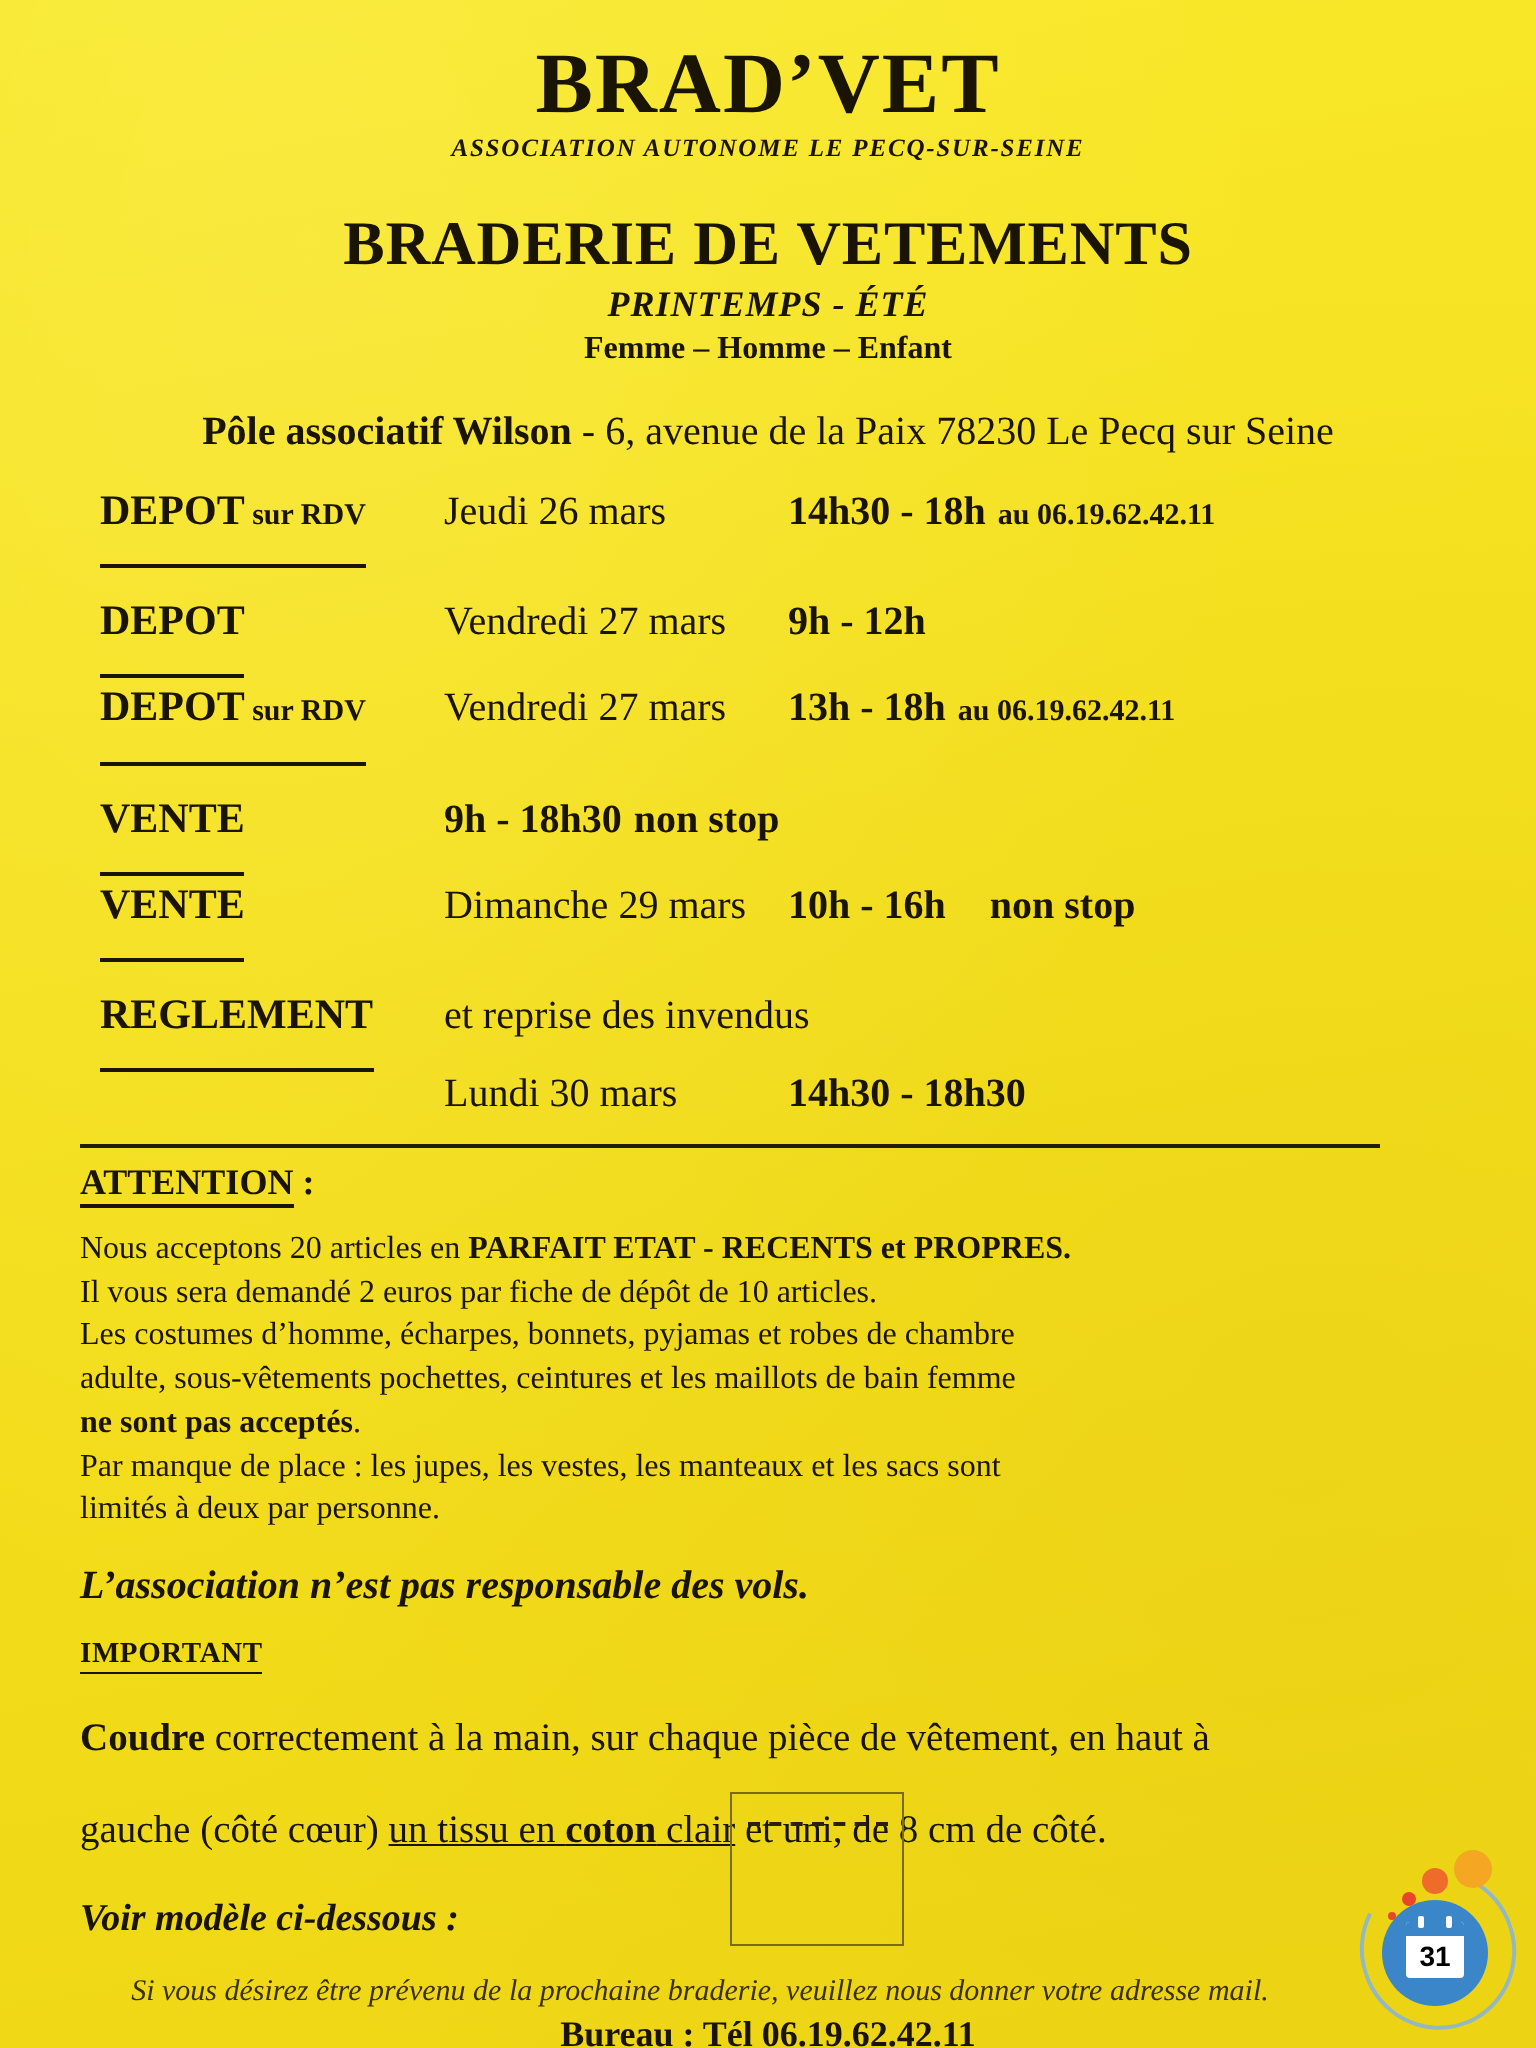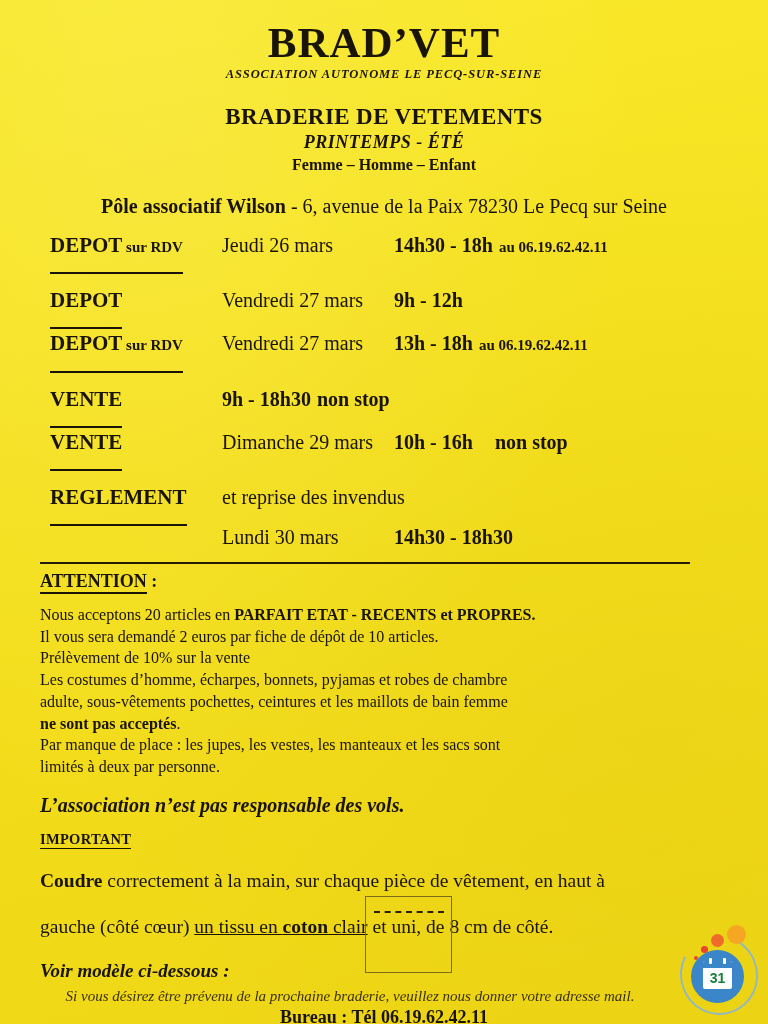--- a/index.html
+++ b/index.html
@@ -40,21 +40,21 @@
     text-align: center;
     font-style: italic;
     font-weight: bold;
     font-size: 12.5px;
     letter-spacing: 0.9px;
     margin-top: 2px;
   }
   .sale-title {
     text-align: center;
     font-weight: bold;
-    font-size: 23px;
+    font-size: 31px;
     letter-spacing: 0.4px;
     margin-top: 22px;
   }
   .season {
     text-align: center;
     font-style: italic;
     font-weight: bold;
     font-size: 18px;
     letter-spacing: 0.5px;
     margin-top: 2px;
@@ -269,21 +269,21 @@
   .cal-sheet .ring.r2 { left: 20px; }
   .cal-day {
     position: absolute;
     left: 0;
     top: 8px;
     width: 100%;
     text-align: center;
     font-family: "Liberation Sans", sans-serif;
     font-weight: bold;
     font-size: 14px;
-    color: #15803d;
+    color: #000000;
     line-height: 19px;
   }
   .dot {
     position: absolute;
     border-radius: 50%;
   }
   .dot.d1 { left: 51px; top: 0px;  width: 19px; height: 19px; background: #f5a623; }
   .dot.d2 { left: 35px; top: 9px;  width: 13px; height: 13px; background: #ef6b2a; }
   .dot.d3 { left: 25px; top: 21px; width: 7px;  height: 7px;  background: #e8452a; }
   .dot.d4 { left: 18px; top: 31px; width: 4px;  height: 4px;  background: #e8452a; }
@@ -369,21 +369,20 @@
 
   <div class="divider"></div>
 
   <div class="attention">
     <span class="u">ATTENTION</span><span> :</span>
   </div>
 
   <div class="body-block">
     <p><span>Nous acceptons 20 articles en </span><b>PARFAIT ETAT - RECENTS  et  PROPRES.</b></p>
     <p>Il vous sera demandé  2 euros par fiche de dépôt de 10 articles.</p>
-    <p>Prélèvement de 10% sur la vente</p>
     <p>Les costumes d’homme, écharpes, bonnets, pyjamas et robes de chambre</p>
     <p>adulte, sous-vêtements pochettes, ceintures et les maillots de bain femme</p>
     <p><b>ne sont pas acceptés</b><span>.</span></p>
     <p>Par manque de place : les jupes, les vestes, les manteaux et les sacs sont</p>
     <p>limités à deux par personne.</p>
   </div>
 
   <div class="disclaimer">L’association n’est pas responsable des vols.</div>
 
   <div class="important-head">

